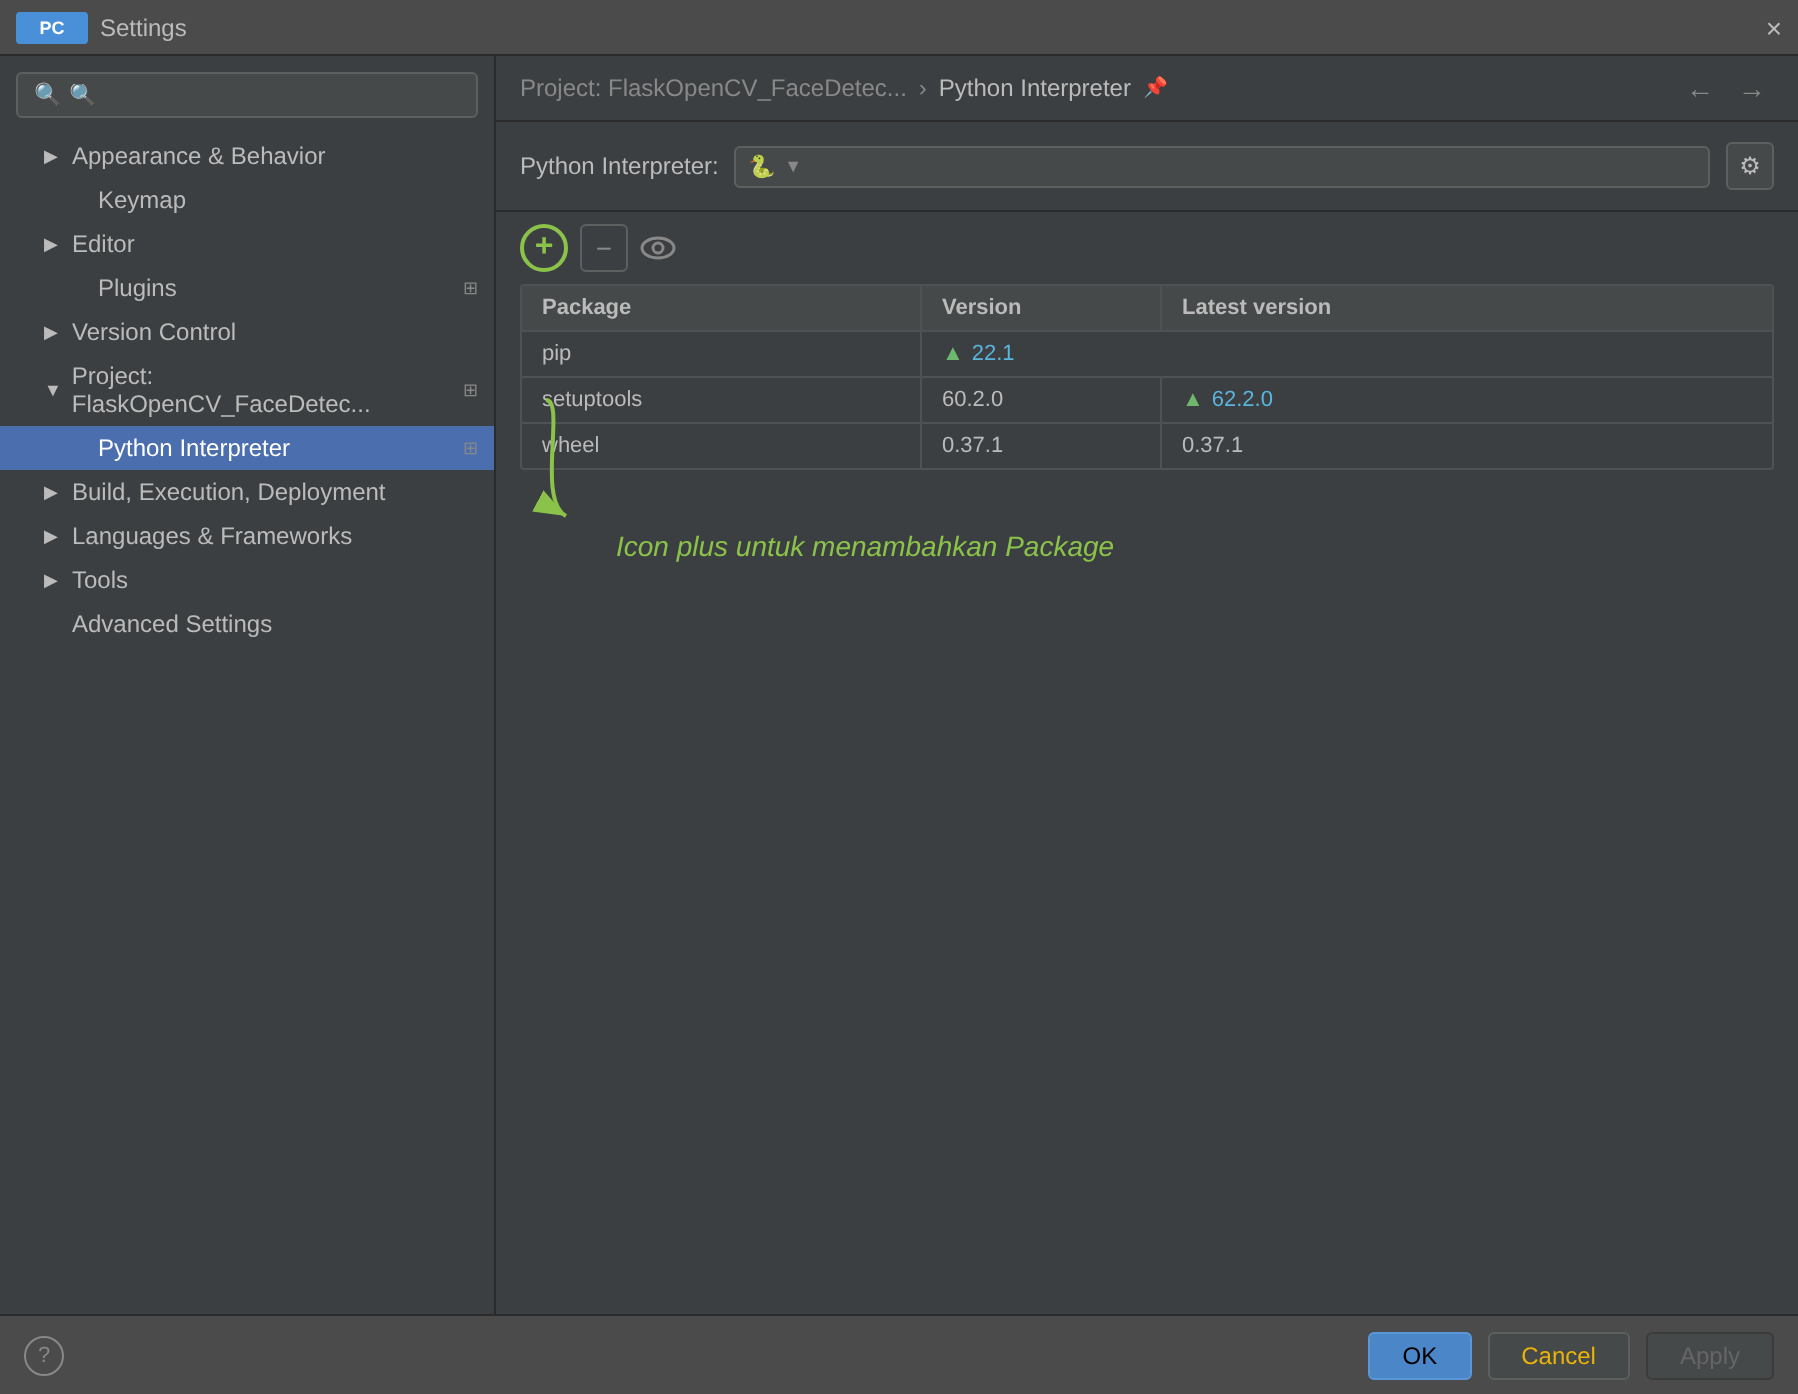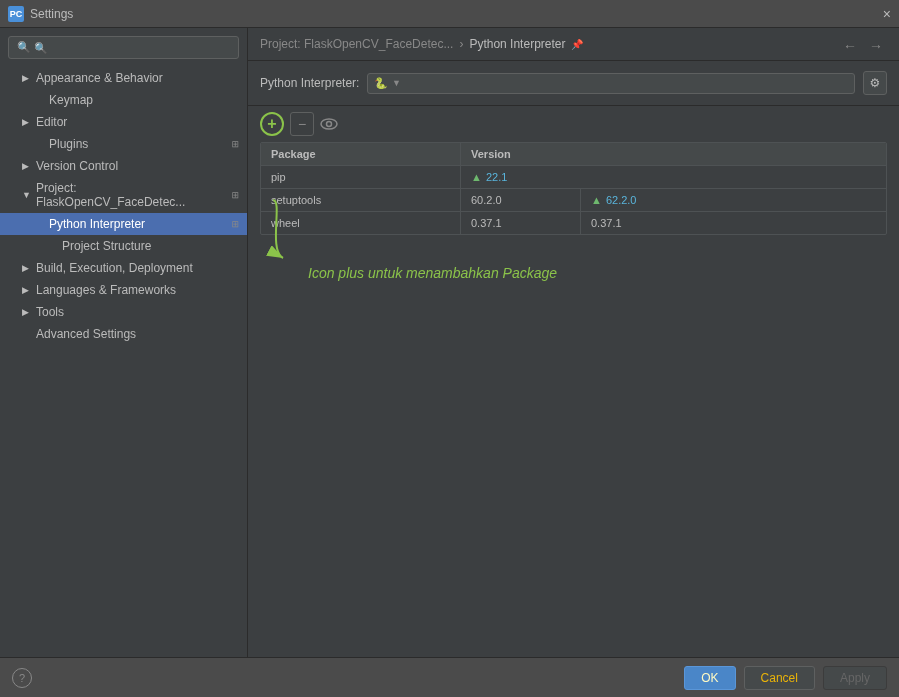--- a/index.html
+++ b/index.html
@@ -22,21 +22,21 @@
       justify-content: space-between;
       padding: 0 8px;
       border-bottom: 1px solid #2b2b2b;
     }
     .title-bar-left {
       display: flex;
       align-items: center;
       gap: 6px;
     }
     .title-bar-icon {
-      width: 16px;
+      width: 36px;
       height: 16px;
       background: #4a90d9;
       border-radius: 2px;
       display: flex;
       align-items: center;
       justify-content: center;
       font-size: 9px;
       font-weight: bold;
       color: white;
     }
@@ -340,21 +340,21 @@
       font-size: 11px;
     }
     .bottom-bar-right {
       display: flex;
       gap: 8px;
     }
     .btn-primary {
       background: #4a86c8;
       border: 1px solid #5a96d8;
       border-radius: 3px;
-      color: #fef9c3;
+      color: #000000;
       padding: 4px 16px;
       cursor: pointer;
       font-size: 12px;
     }
     .btn-secondary {
       background: #45494a;
       border: 1px solid #5e6060;
       border-radius: 3px;
       color: #eab308;
       padding: 4px 16px;
@@ -422,24 +422,20 @@
       <span>Project: FlaskOpenCV_FaceDetec...</span>
       <span class="sidebar-external-icon">⊞</span>
     </div>
 
     <div class="sidebar-item sidebar-item-indent2 selected">
       <span class="arrow"></span>
       <span>Python Interpreter</span>
       <span class="sidebar-external-icon">⊞</span>
     </div>
 
-    <div class="sidebar-item sidebar-item-indent3">
-      <span class="arrow"></span>
-      <span>Project Structure</span>
-    </div>
 
     <div class="sidebar-item sidebar-item-indent1">
       <span class="arrow">▶</span>
       <span>Build, Execution, Deployment</span>
     </div>
 
     <div class="sidebar-item sidebar-item-indent1">
       <span class="arrow">▶</span>
       <span>Languages &amp; Frameworks</span>
     </div>
@@ -489,20 +485,21 @@
             <ellipse cx="9" cy="6" rx="8" ry="5" stroke="#888" stroke-width="1.5"></ellipse>
             <circle cx="9" cy="6" r="2.5" stroke="#888" stroke-width="1.5"></circle>
           </svg>
         </button>
       </div>
 
       <div class="package-table">
         <div class="table-header">
           <div class="table-header-cell">Package</div>
           <div class="table-header-cell">Version</div>
+          <div class="table-header-cell">Latest version</div>
         </div>
 
         <div class="table-row">
           <div class="table-cell">pip</div>
           <div class="table-cell update"><span class="update-arrow">▲</span>22.1</div>
         </div>
 
         <div class="table-row">
           <div class="table-cell">setuptools</div>
           <div class="table-cell">60.2.0</div>

